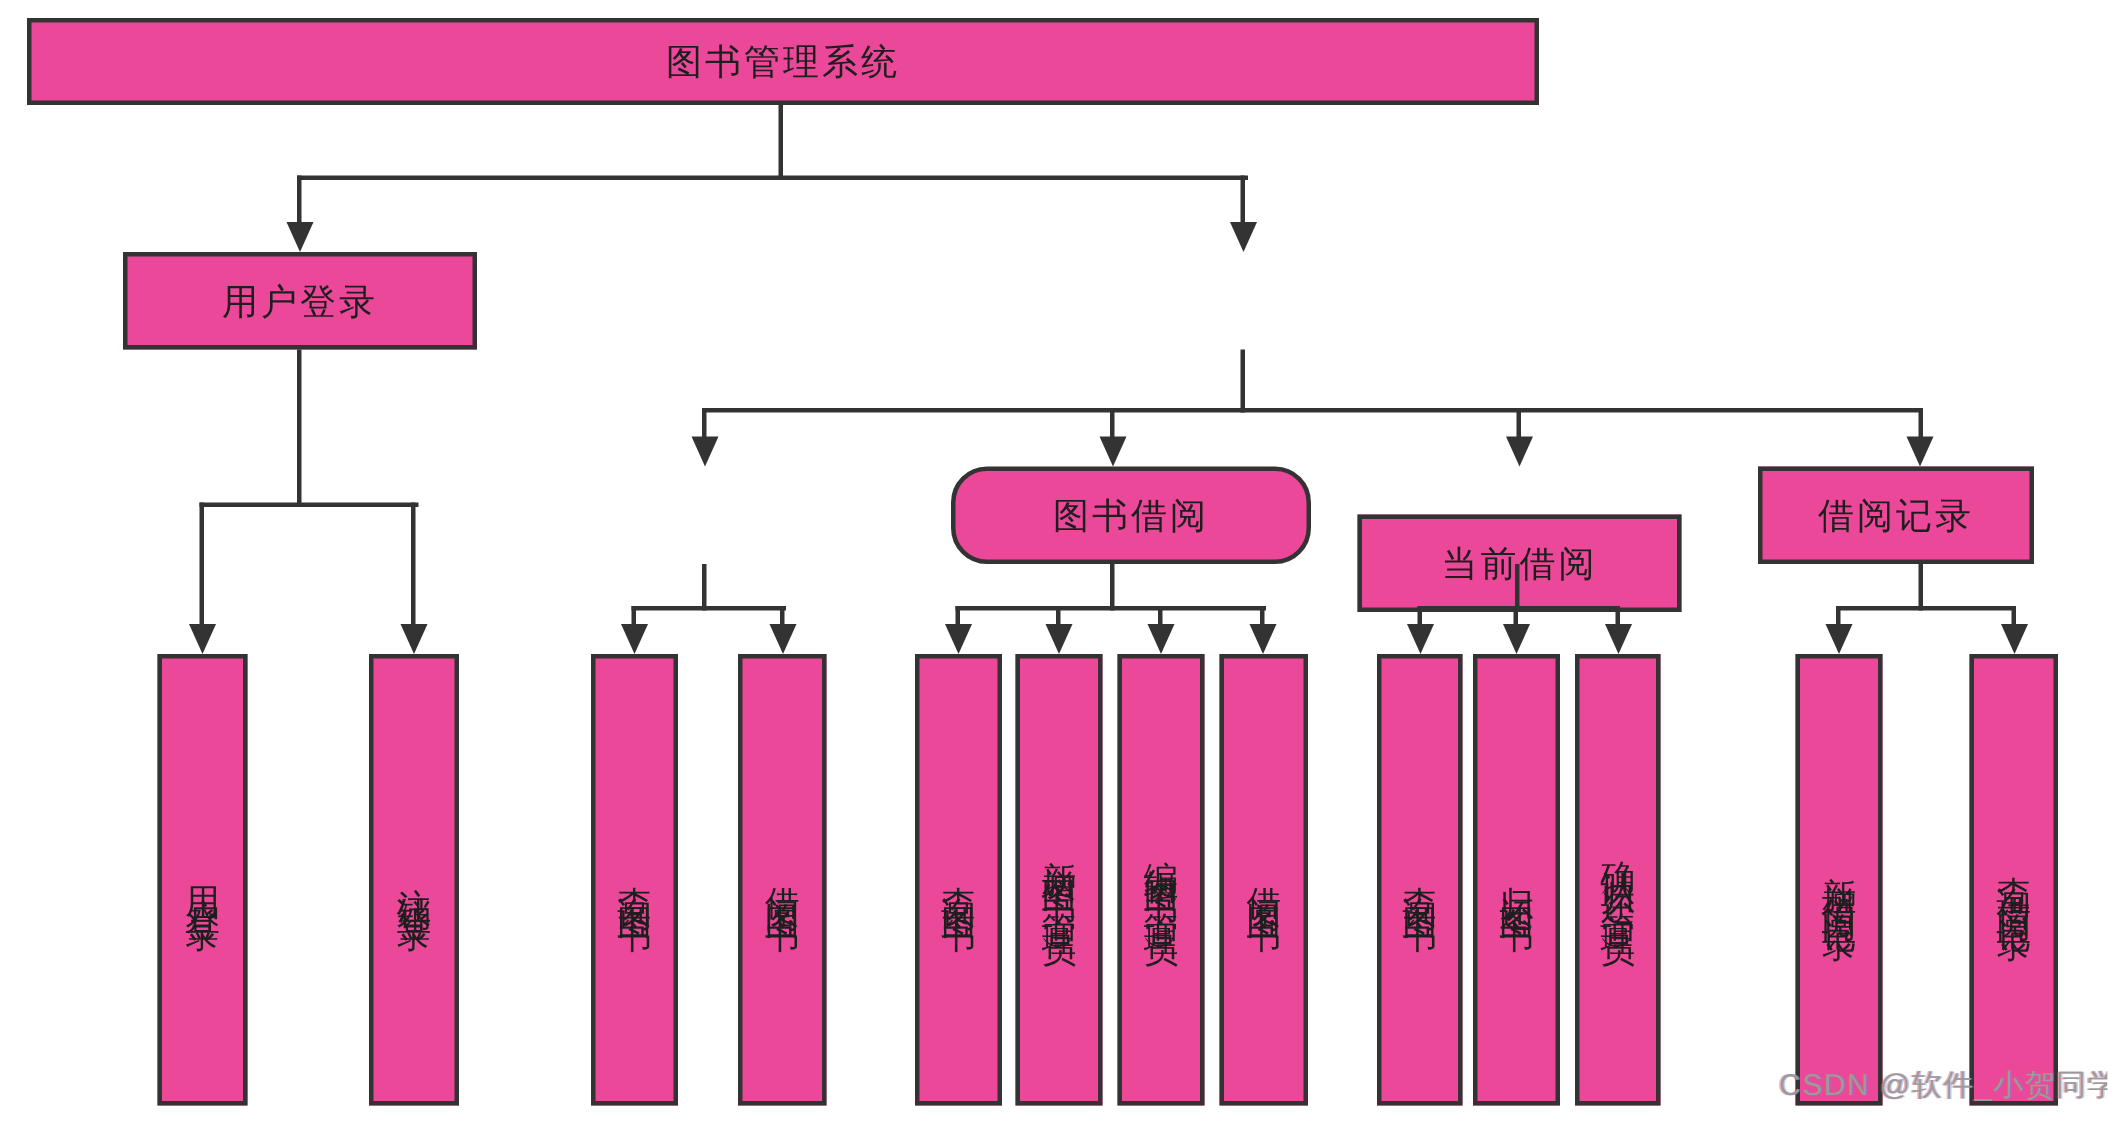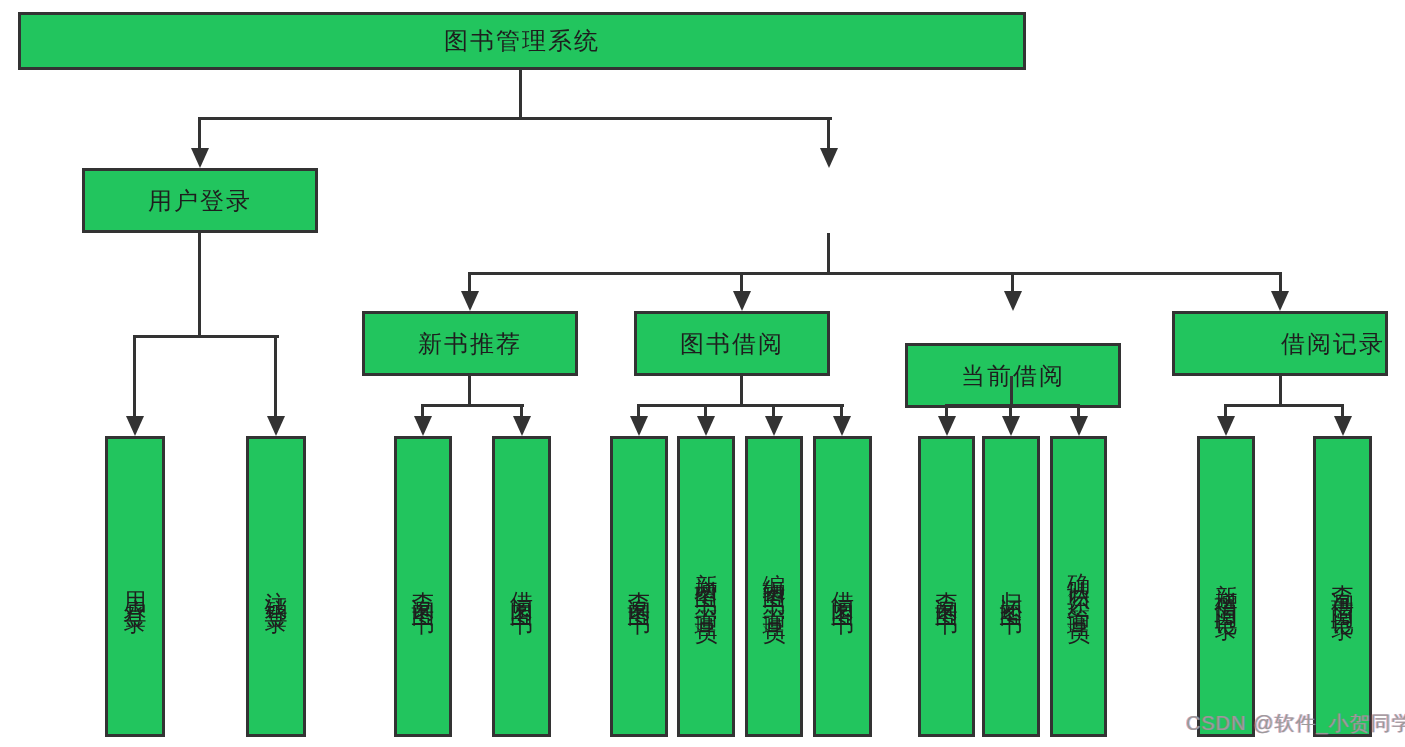--- a/index.html
+++ b/index.html
@@ -9,21 +9,21 @@
     background:#ffffff;
     font-family:"Liberation Sans","DejaVu Sans",sans-serif;
     color:#1e1e1e;
     overflow:hidden;
   }
   
   .node{
     position:absolute;
     box-sizing:border-box;
     border:3px solid #333333;
-    background:#22c55e;
+    background:#ec4899;
     display:flex;align-items:center;justify-content:center;
   }
   .node-h .label{
     font-size:24px;
     letter-spacing:2px;
     white-space:nowrap;
     color:#1e1e1e;
   }
   .node-v .label{
     writing-mode:vertical-lr;
@@ -78,30 +78,27 @@
   <div class="ln" style="left:468px;top:272px;width:814px;height:3px;"></div>
   <div class="ln" style="left:468px;top:272px;width:3px;height:21px;"></div>
   <div class="ln" style="left:740px;top:272px;width:3px;height:21px;"></div>
   <div class="ln" style="left:1011px;top:272px;width:3px;height:21px;"></div>
   <div class="ln" style="left:1279px;top:272px;width:3px;height:21px;"></div>
   <div class="arw" style="left:461px;top:291px;"></div>
   <div class="arw" style="left:733px;top:291px;"></div>
   <div class="arw" style="left:1004px;top:291px;"></div>
   <div class="arw" style="left:1271px;top:291px;"></div>
 
-  <div class="node node-h" style="left:362px;top:311px;width:216px;height:65px;">
-    <span class="label">新书推荐</span>
-  </div>
-  <div class="node node-h" style="left:634px;top:311px;width:196px;height:65px;">
+  <div class="node node-h" style="left:634px;top:311px;width:240px;height:65px;border-radius:24px;">
     <span class="label">图书借阅</span>
   </div>
   <div class="node node-h" style="left:905px;top:311px;width:216px;height:65px;margin-top:32px;">
     <span class="label">当前借阅</span>
   </div>
-  <div class="node node-h" style="left:1172px;top:311px;width:216px;height:65px;justify-content:flex-end;">
+  <div class="node node-h" style="left:1172px;top:311px;width:184px;height:65px;">
     <span class="label">借阅记录</span>
   </div>
 
   <div class="ln" style="left:198px;top:233px;width:3px;height:105px;"></div>
   <div class="ln" style="left:133px;top:335px;width:146px;height:3px;"></div>
   <div class="ln" style="left:133px;top:335px;width:3px;height:83px;"></div>
   <div class="ln" style="left:274px;top:335px;width:3px;height:83px;"></div>
   <div class="arw" style="left:126px;top:416px;"></div>
   <div class="arw" style="left:267px;top:416px;"></div>
 

